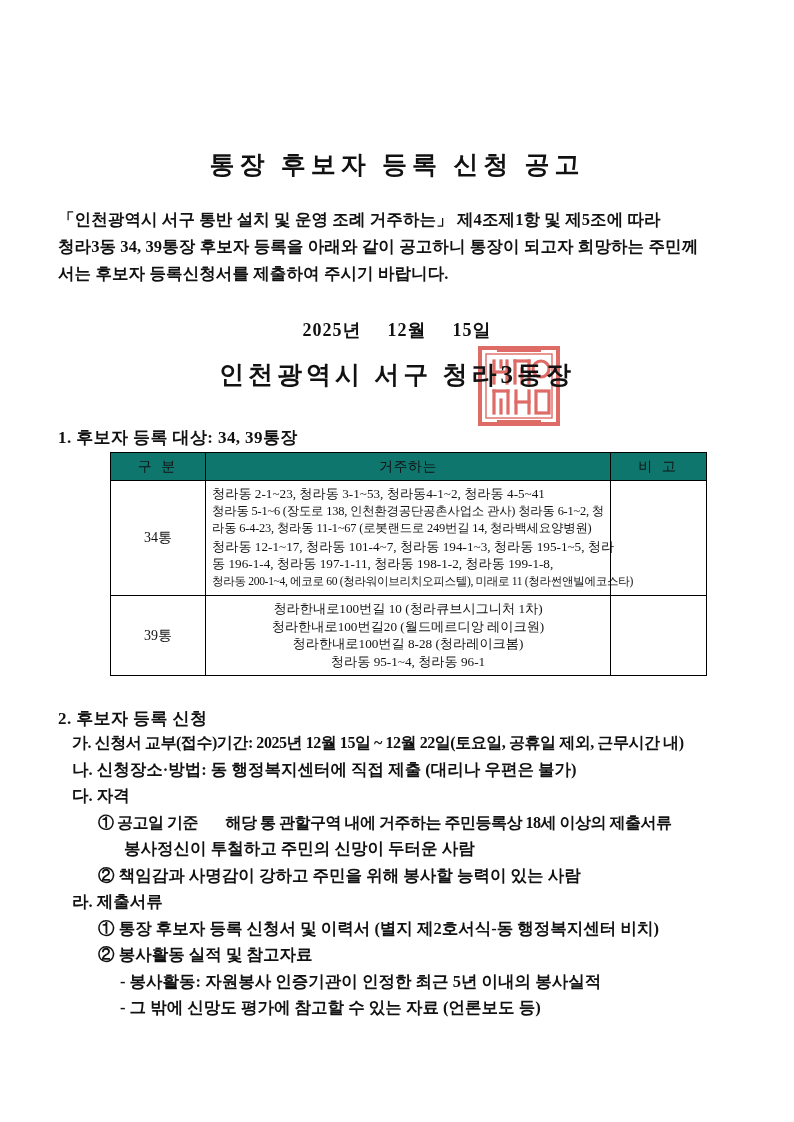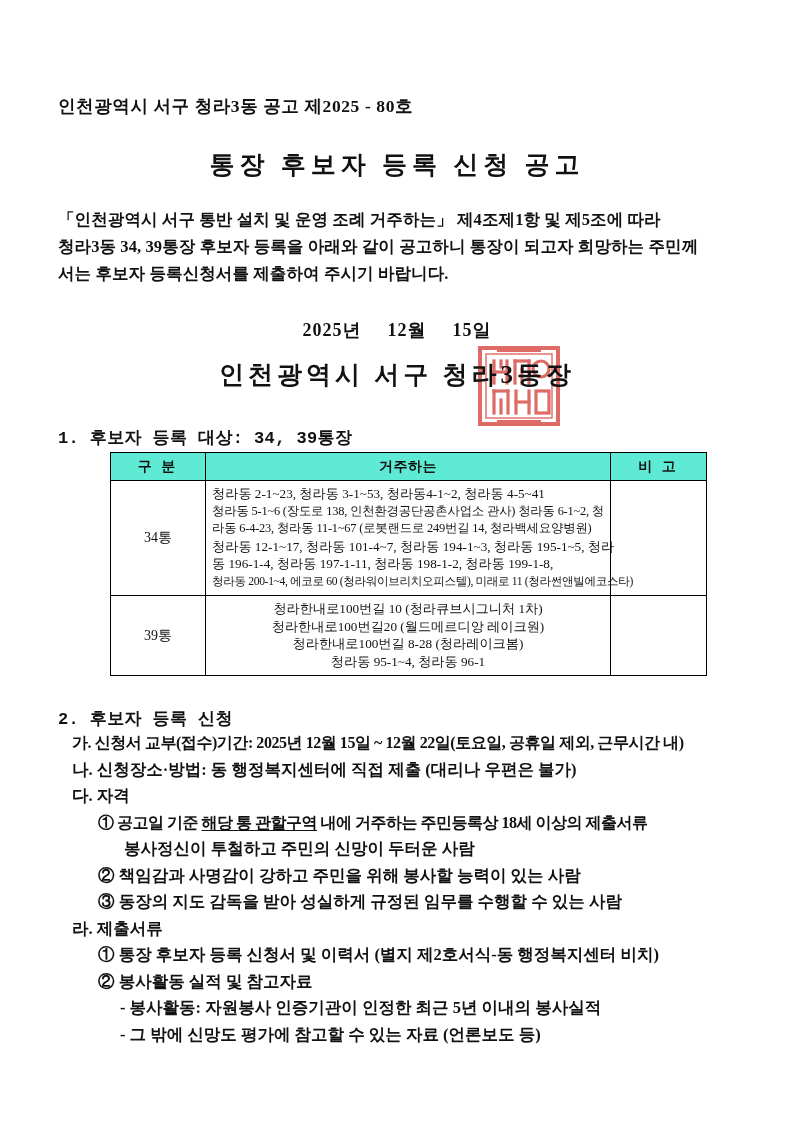--- a/index.html
+++ b/index.html
@@ -103,45 +103,44 @@
   }
   .seal svg { display: block; }
 
   
   .sec-h {
     position: absolute;
     font-size: 17px;
     font-weight: bold;
     letter-spacing: 0.4px;
     white-space: nowrap;
-    font-family: Liberation Mono, monospace;
   }
   #sec1-h { left: 58px; top: 426px; }
   #sec2-h { left: 58px; top: 707px; }
 
   
   .tbl {
     position: absolute;
     left: 110px;
     top: 452px;
     width: 596px;
     border-collapse: collapse;
     table-layout: fixed;
     font-size: 13.2px;
   }
   .tbl td, .tbl th {
     border: 1px solid #000000;
     padding: 0;
     vertical-align: middle;
   }
   .tbl thead th {
-    background: #5eead4;
+    background: #0f766e;
     height: 27px;
     font-size: 14px;
-    font-weight: bold;
+    font-weight: normal;
     letter-spacing: 3px;
     text-align: center;
   }
   .tbl thead th.area-h { letter-spacing: 0.5px; }
   .col-div { width: 95px; }
   .col-area { width: 405px; }
   .col-note { width: 96px; }
 
   td.div-cell {
     text-align: center;
@@ -198,30 +197,29 @@
     display: block;
     padding-left: 62px;
   }
   .body2 .lvl2.squeeze {
     letter-spacing: -0.5px;
     font-size: 16px;
     white-space: nowrap;
   }
   .body2 .hl {
     font-weight: bold;
-    text-decoration: underline;
     text-underline-offset: 2px;
+    margin-left: 24px;
   }
 </style>
 </head>
 <body>
 
 <div class="page">
 
-  <div class="doc-number">인천광역시 서구 청라3동 공고 제2025 - 80호</div>
 
   <div class="doc-title">통장 후보자 등록 신청 공고</div>
 
   <div class="intro">
     <span class="l1">「인천광역시 서구 통반 설치 및 운영 조례 거주하는」 제4조제1항 및 제5조에 따라</span>
     <span class="l2">청라3동 34, 39통장 후보자 등록을 아래와 같이 공고하니 통장이 되고자 희망하는 주민께</span>
     <span class="l3">서는 후보자 등록신청서를 제출하여 주시기 바랍니다.</span>
   </div>
 
   <div class="doc-date">
@@ -306,21 +304,20 @@
   <div class="sec-h" id="sec2-h">2. 후보자 등록 신청</div>
 
   <div class="body2">
     <span class="lvl1 squeeze">가. 신청서 교부(접수)기간: 2025년 12월 15일 ~ 12월 22일(토요일, 공휴일 제외, 근무시간 내)</span>
     <span class="lvl1">나. 신청장소·방법: 동 행정복지센터에 직접 제출 (대리나 우편은 불가)</span>
     <span class="lvl1">다. 자격</span>
 
     <span class="lvl2 squeeze"><span>① 공고일 기준 </span><span class="hl">해당 통 관할구역</span><span> 내에 거주하는 주민등록상 18세 이상의 제출서류</span></span>
     <span class="cont">봉사정신이 투철하고 주민의 신망이 두터운 사람</span>
     <span class="lvl2">② 책임감과 사명감이 강하고 주민을 위해 봉사할 능력이 있는 사람</span>
-    <span class="lvl2">③ 동장의 지도 감독을 받아 성실하게 규정된 임무를 수행할 수 있는 사람</span>
 
     <span class="lvl1">라. 제출서류</span>
     <span class="lvl2">① 통장 후보자 등록 신청서 및 이력서 (별지 제2호서식-동 행정복지센터 비치)</span>
     <span class="lvl2">② 봉사활동 실적 및 참고자료</span>
     <span class="lvl3">- 봉사활동: 자원봉사 인증기관이 인정한 최근 5년 이내의 봉사실적</span>
     <span class="lvl3">- 그 밖에 신망도 평가에 참고할 수 있는 자료 (언론보도 등)</span>
   </div>
 
 </div>
 

